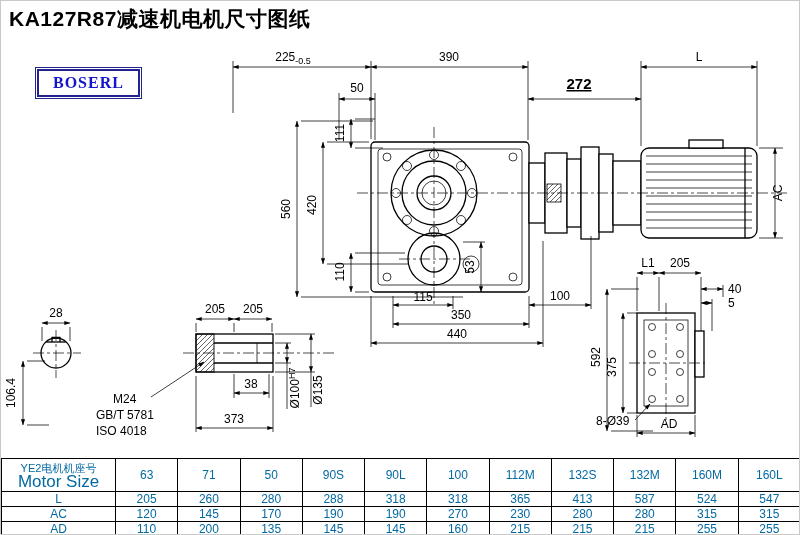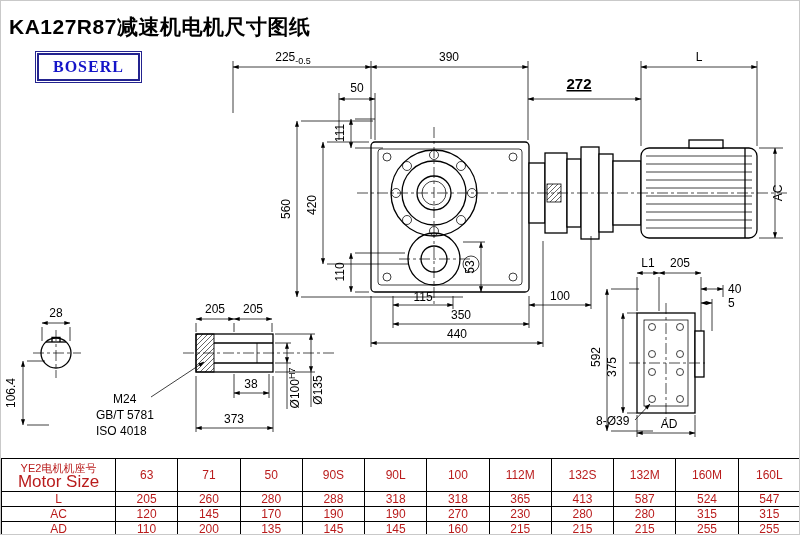--- a/index.html
+++ b/index.html
@@ -1,32 +1,32 @@
 <!DOCTYPE html>
 <html><head>
 <meta charset="utf-8">
 <style>
   html,body{margin:0;padding:0;background:#fff;}
   .page{position:relative;width:800px;height:535px;background:#fff;overflow:hidden;
         font-family:"Liberation Sans",sans-serif;border:1px solid #c9c9c9;box-sizing:border-box;}
-  .title{position:absolute;left:8px;top:4px;font-weight:bold;font-size:21px;color:#000;letter-spacing:0.5px;margin-top:8px;}
-  .logo{position:absolute;left:36px;top:52px;border:2px solid #23238f;outline:1px solid #23238f;outline-offset:1px;
+  .title{position:absolute;left:8px;top:4px;font-weight:bold;font-size:21px;color:#000;letter-spacing:0.5px;}
+  .logo{position:absolute;left:36px;top:68px;border:2px solid #23238f;outline:1px solid #23238f;outline-offset:1px;
         color:#1414c8;background:#fff;font-family:"Liberation Serif",serif;font-weight:bold;font-size:16px;
         padding:3px 14px;letter-spacing:1px;}
   svg{position:absolute;left:0;top:0;}
   .ol{fill:#fff;stroke:#000;stroke-width:1.3;}
   .oln{fill:none;stroke:#000;stroke-width:1.3;}
   .tl{fill:none;stroke:#000;stroke-width:0.75;}
   .cl{fill:none;stroke:#000;stroke-width:0.7;stroke-dasharray:11 3 3 3;}
   text.dim{font-size:12px;font-family:"Liberation Sans",sans-serif;fill:#000;}
   text.dimb{font-size:15px;font-weight:bold;}
   .size-table{position:absolute;left:0;top:457px;width:800px;height:78px;border-collapse:collapse;
         table-layout:fixed;background:#fff;}
   .size-table th,.size-table td{border:1px solid #000;text-align:center;vertical-align:middle;
-        padding:0;font-weight:normal;font-size:12px;color:#b91c1c;overflow:hidden;}
+        padding:0;font-weight:normal;font-size:12px;color:#0369a1;overflow:hidden;}
   .size-table tr{height:15px;}
   .size-table tr.hdr{height:33px;}
   .size-table .c0{width:114px;}
   .cn-line{font-size:11px;line-height:14px;}
   .en-line{font-size:17px;line-height:14px;}
 </style>
 </head>
 <body>
 
 <div class="page">

